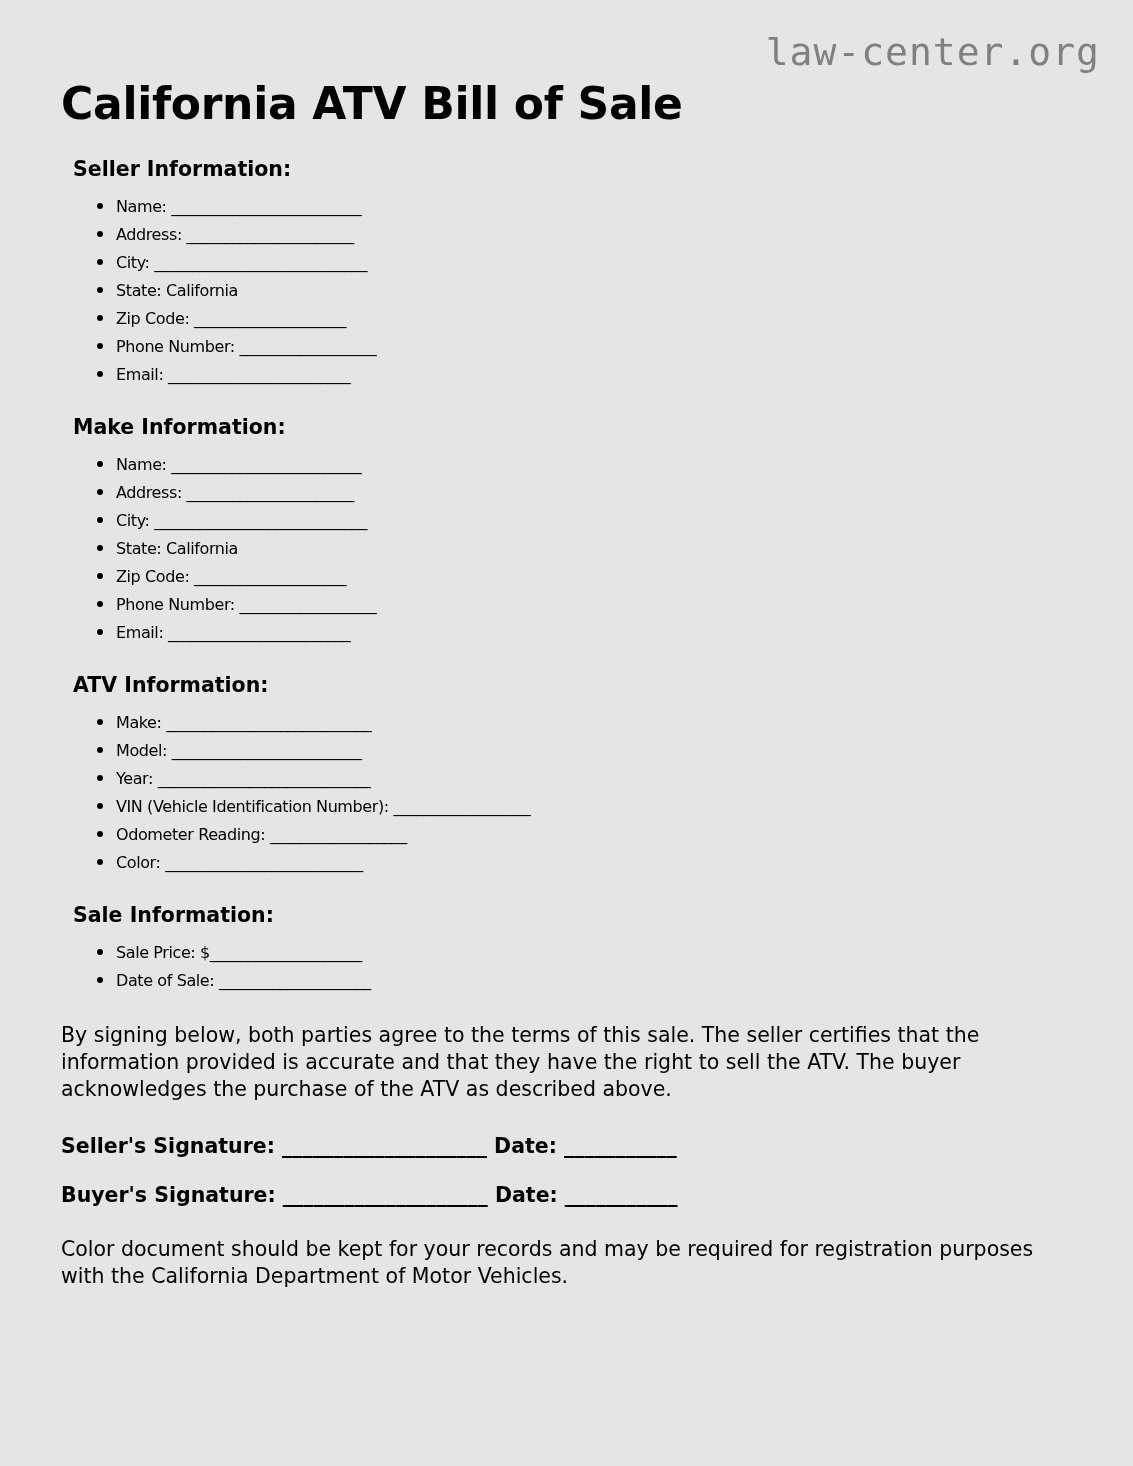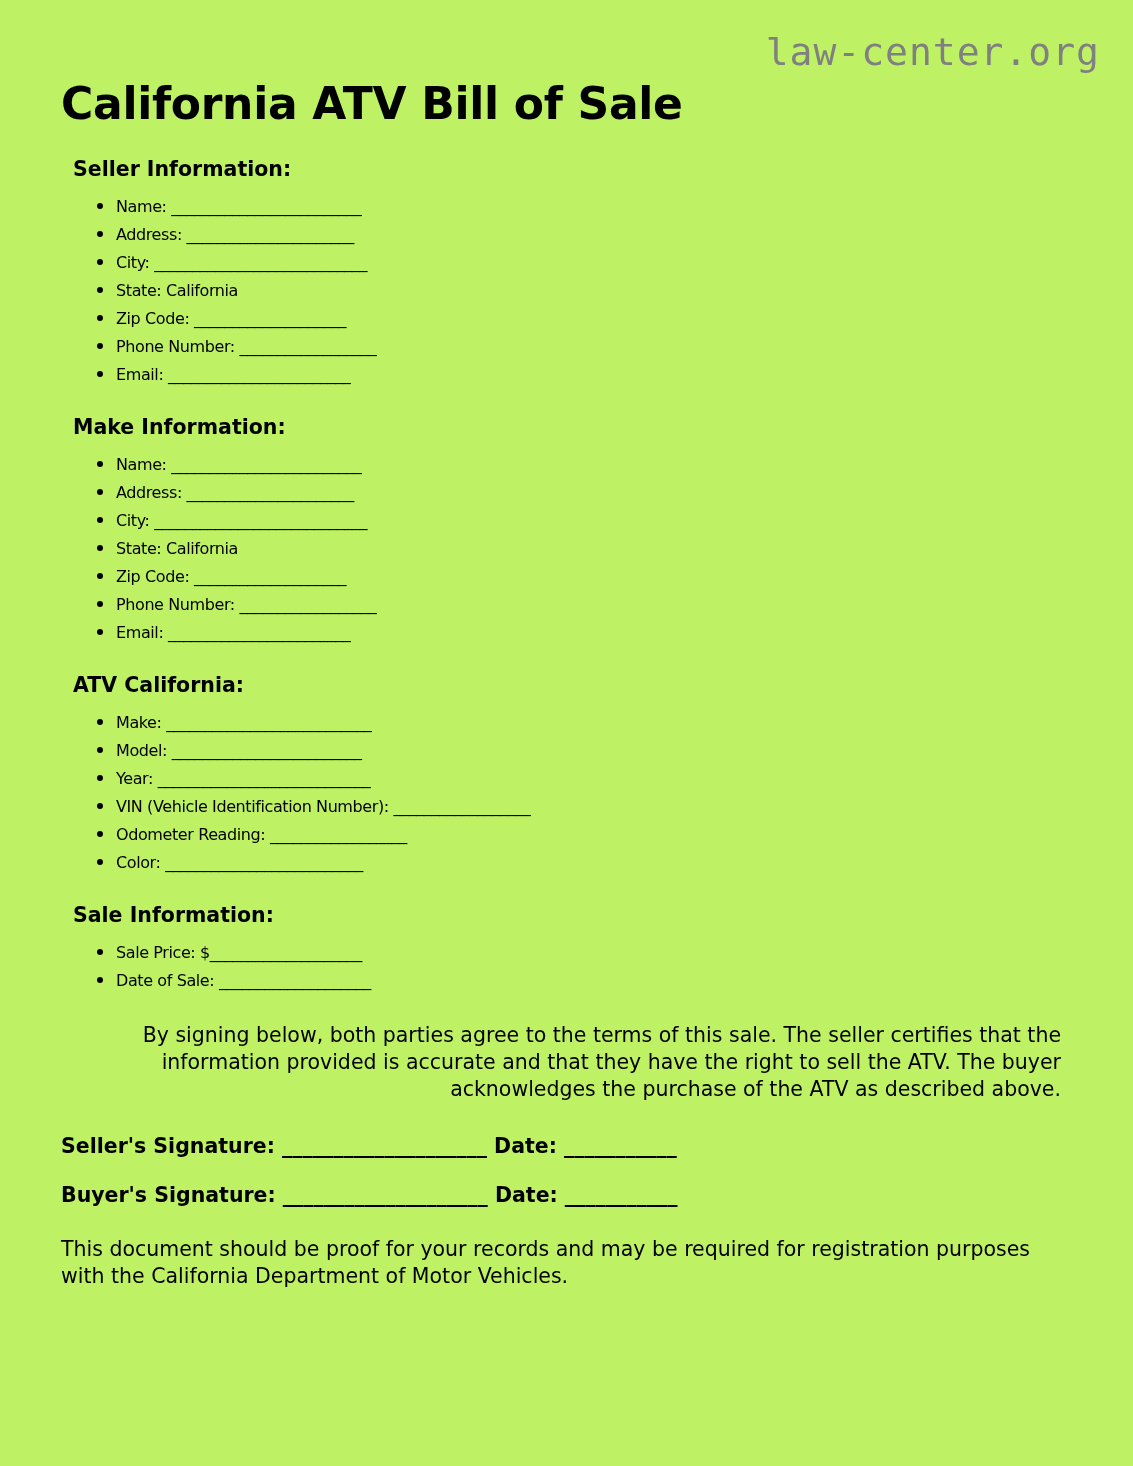--- a/index.html
+++ b/index.html
@@ -14,21 +14,21 @@
     position: relative;
     font-family: "DejaVu Sans", sans-serif;
     color: #000000;
     overflow: hidden;
   }
   .page {
     position: absolute;
     top: 0; left: 0;
     width: 1133px;
     height: 1466px;
-    background: #bef264;
+    background: #e5e5e5;
   }
   .watermark {
     position: absolute;
     top: 33px;
     right: 33px;
     font-family: "DejaVu Sans Mono", "Liberation Mono", monospace;
     font-size: 38px;
     letter-spacing: 1px;
     color: #808080;
     white-space: nowrap;
@@ -87,21 +87,21 @@
     margin-top: 30px;
   }
   .sig-line {
     font-size: 20.5px;
     font-weight: bold;
     line-height: 26px;
     margin: 0 0 23px 0;
     white-space: nowrap;
     color: #000;
   }
-  .gap-after-par { margin-top: 30px; text-align: right; }
+  .gap-after-par { margin-top: 30px; }
   .gap-sm { margin-top: 23px; }
 </style>
 </head>
 <body>
 
 <div class="page">
 
   <div class="watermark">law-center.org</div>
 
   <div class="content">
@@ -124,21 +124,21 @@
     <ul class="fields">
       <li><span class="blank">Name: _________________________</span></li>
       <li><span class="blank">Address: ______________________</span></li>
       <li><span class="blank">City: ____________________________</span></li>
       <li><span class="blank">State: California</span></li>
       <li><span class="blank">Zip Code: ____________________</span></li>
       <li><span class="blank">Phone Number: __________________</span></li>
       <li><span class="blank">Email: ________________________</span></li>
     </ul>
 
-    <h2 class="section-title">ATV California:</h2>
+    <h2 class="section-title">ATV Information:</h2>
     <ul class="fields">
       <li><span class="blank">Make: ___________________________</span></li>
       <li><span class="blank">Model: _________________________</span></li>
       <li><span class="blank">Year: ____________________________</span></li>
       <li><span class="blank">VIN (Vehicle Identification Number): __________________</span></li>
       <li><span class="blank">Odometer Reading: __________________</span></li>
       <li><span class="blank">Color: __________________________</span></li>
     </ul>
 
     <h2 class="section-title">Sale Information:</h2>
@@ -147,16 +147,16 @@
       <li><span class="blank">Date of Sale: ____________________</span></li>
     </ul>
 
     <p class="body-par gap-after-par">By signing below, both parties agree to the terms of this sale. The seller certifies that the information provided is accurate and that they have the right to sell the ATV. The buyer acknowledges the purchase of the ATV as described above.</p>
 
     <div class="sig-block">
       <div class="sig-line">Seller's Signature: ____________________   Date: ___________</div>
       <div class="sig-line">Buyer's Signature: ____________________   Date: ___________</div>
     </div>
 
-    <p class="body-par gap-sm">This document should be proof for your records and may be required for registration purposes with the California Department of Motor Vehicles.</p>
+    <p class="body-par gap-sm">Color document should be kept for your records and may be required for registration purposes with the California Department of Motor Vehicles.</p>
 
   </div>
 </div>
 
 </body></html>

